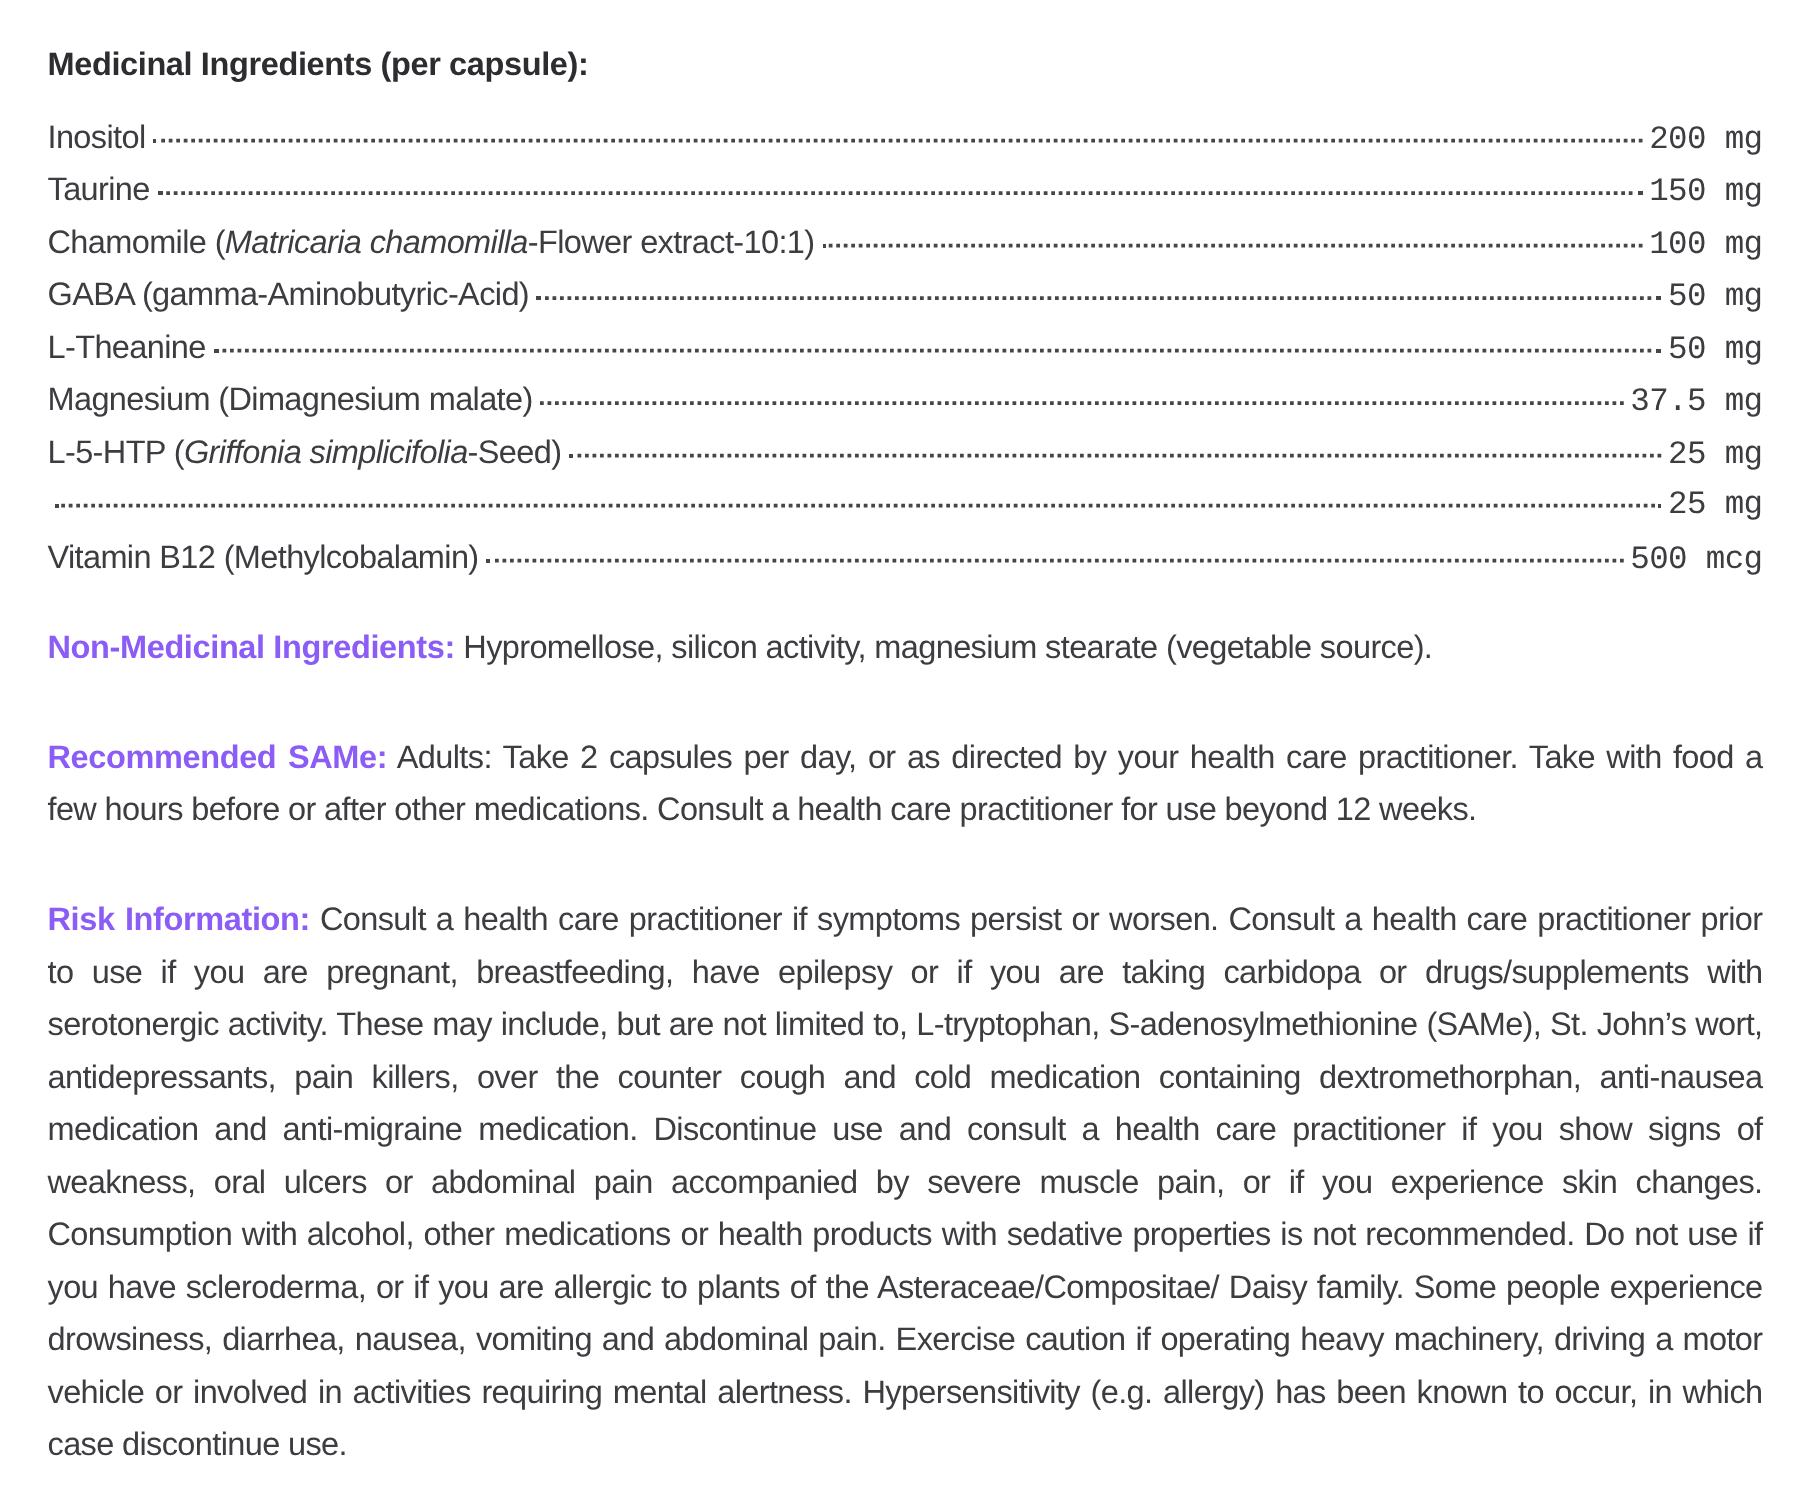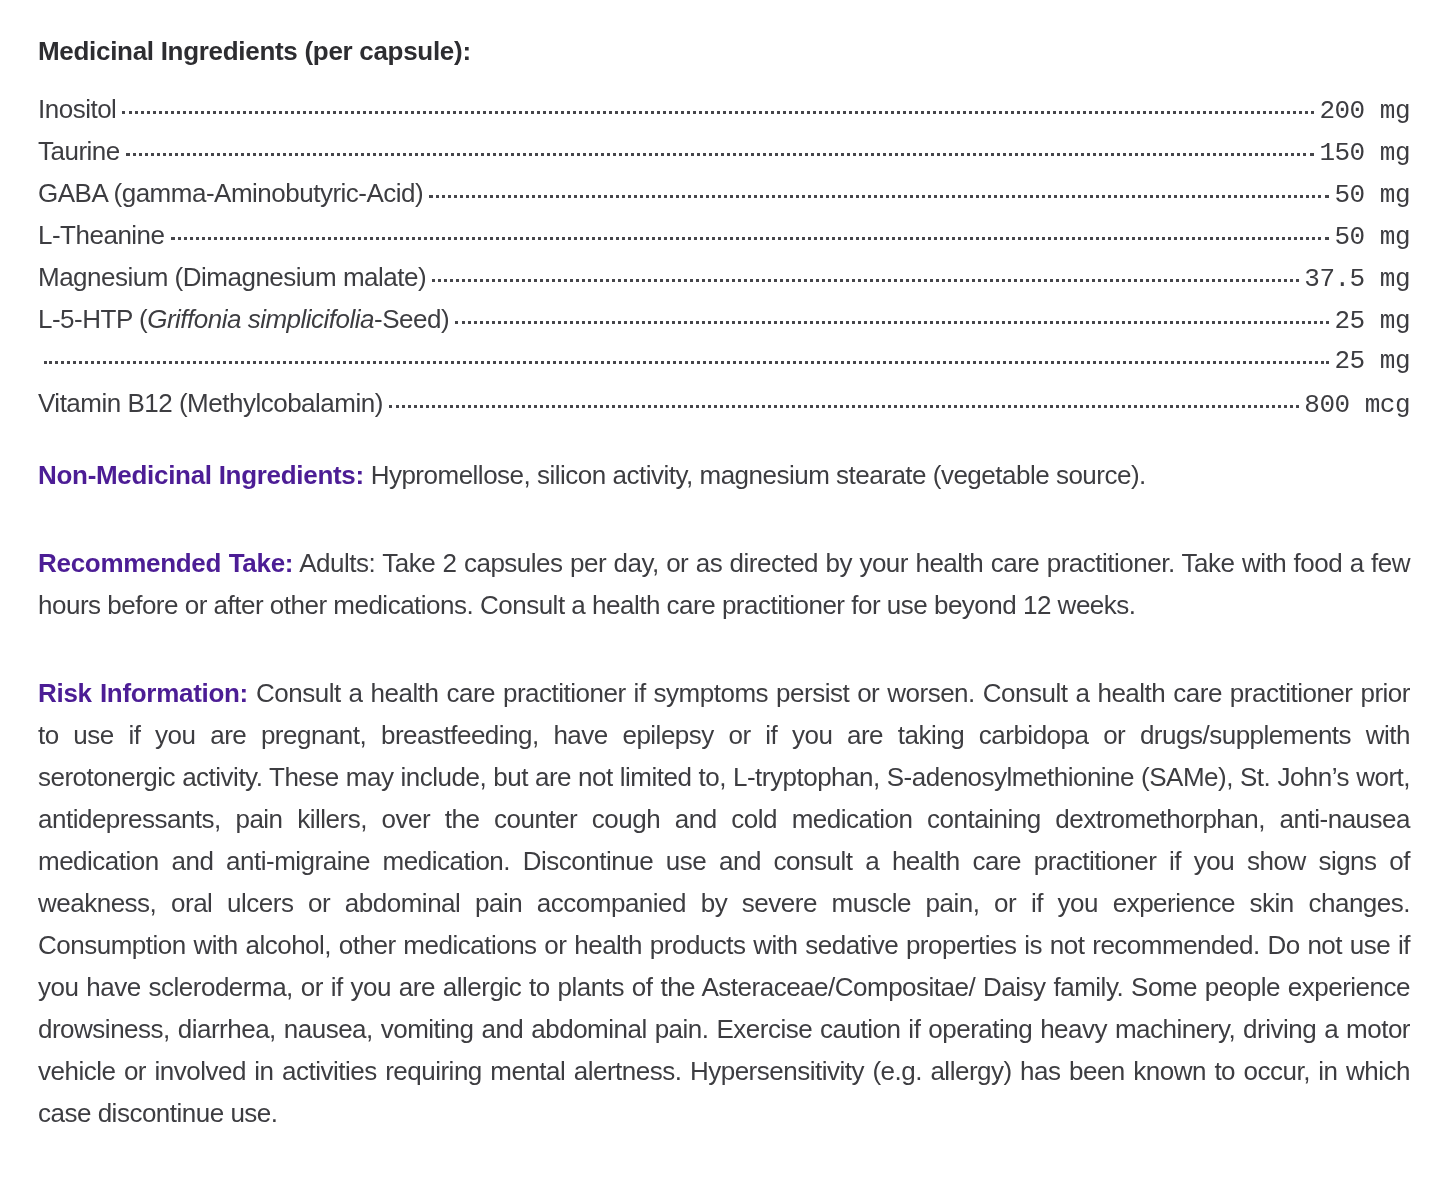--- a/index.html
+++ b/index.html
@@ -16,21 +16,21 @@
     background: #ffffff;
     color: #3d3d41;
     font-family: "Liberation Sans", "DejaVu Sans", sans-serif;
     font-size: 26px;
     line-height: 42px;
     letter-spacing: -0.5px;
     overflow: hidden;
   }
   .b {
     font-weight: 700;
-    color: #4c1d95;
+    color: #8b5cf6;
     letter-spacing: -0.3px;
   }
   .section-header {
     font-weight: 700;
     color: #2d2d31;
     margin: 0 0 15px 0;
     letter-spacing: -0.3px;
   }
   .ing-list {
     margin: 16px 0 30px 0;
@@ -78,20 +78,25 @@
         <span class="ing-name"><span>Inositol</span></span>
         <span class="leader"></span>
         <span class="ing-amount">200 mg</span>
       </div>
       <div class="ing-row">
         <span class="ing-name"><span>Taurine</span></span>
         <span class="leader"></span>
         <span class="ing-amount">150 mg</span>
       </div>
       <div class="ing-row">
+        <span class="ing-name"><span>Chamomile (</span><span class="it">Matricaria chamomilla</span><span>-Flower extract-10:1)</span></span>
+        <span class="leader"></span>
+        <span class="ing-amount">100 mg</span>
+      </div>
+      <div class="ing-row">
         <span class="ing-name"><span>GABA (gamma-Aminobutyric-Acid)</span></span>
         <span class="leader"></span>
         <span class="ing-amount">50 mg</span>
       </div>
       <div class="ing-row">
         <span class="ing-name"><span>L-Theanine</span></span>
         <span class="leader"></span>
         <span class="ing-amount">50 mg</span>
       </div>
       <div class="ing-row">
@@ -104,23 +109,23 @@
         <span class="leader"></span>
         <span class="ing-amount">25 mg</span>
       </div>
       <div class="ing-row">
         <span class="leader"></span>
         <span class="ing-amount">25 mg</span>
       </div>
       <div class="ing-row">
         <span class="ing-name"><span>Vitamin B12 (Methylcobalamin)</span></span>
         <span class="leader"></span>
-        <span class="ing-amount">800 mcg</span>
+        <span class="ing-amount">500 mcg</span>
       </div>
     </div>
 
   <p class="para single"><span class="b">Non-Medicinal Ingredients:</span> <span>Hypromellose, silicon activity, magnesium stearate (vegetable source).</span></p>
 
-  <p class="para"><span class="b">Recommended Take:</span> <span>Adults: Take 2 capsules per day, or as directed by your health care practitioner. Take with food a few hours before or after other medications. Consult a health care practitioner for use beyond 12 weeks.</span></p>
+  <p class="para"><span class="b">Recommended SAMe:</span> <span>Adults: Take 2 capsules per day, or as directed by your health care practitioner. Take with food a few hours before or after other medications. Consult a health care practitioner for use beyond 12 weeks.</span></p>
 
   <p class="para"><span class="b">Risk Information:</span> <span>Consult a health care practitioner if symptoms persist or worsen. Consult a health care practitioner prior to use if you are pregnant, breastfeeding, have epilepsy or if you are taking carbidopa or drugs/supplements with serotonergic activity. These may include, but are not limited to, L-tryptophan, S-adenosylmethionine (SAMe), St. John’s wort, antidepressants, pain killers, over the counter cough and cold medication containing dextromethorphan, anti-nausea medication and anti-migraine medication. Discontinue use and consult a health care practitioner if you show signs of weakness, oral ulcers or abdominal pain accompanied by severe muscle pain, or if you experience skin changes. Consumption with alcohol, other medications or health products with sedative properties is not recommended. Do not use if you have scleroderma, or if you are allergic to plants of the Asteraceae/Compositae/ Daisy family. Some people experience drowsiness, diarrhea, nausea, vomiting and abdominal pain. Exercise caution if operating heavy machinery, driving a motor vehicle or involved in activities requiring mental alertness. Hypersensitivity (e.g. allergy) has been known to occur, in which case discontinue use.</span></p>
 
 </div>
 
 </body></html>

